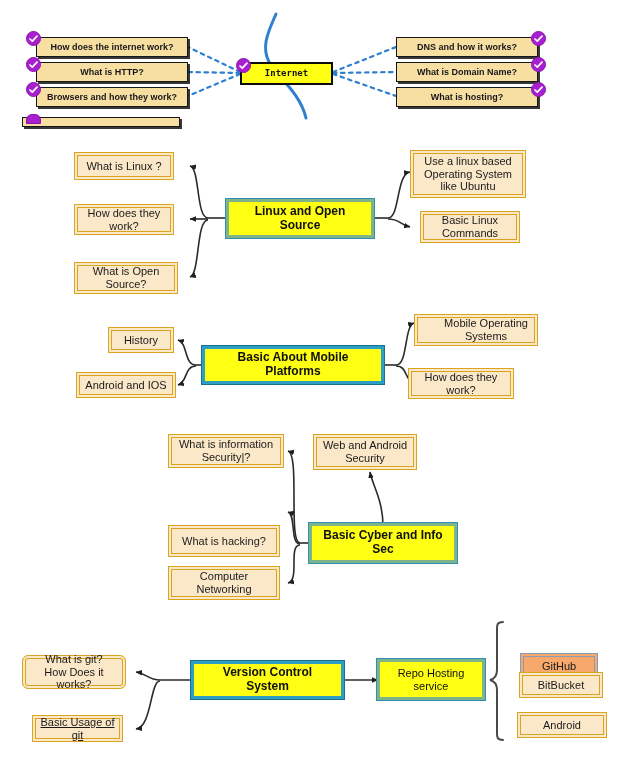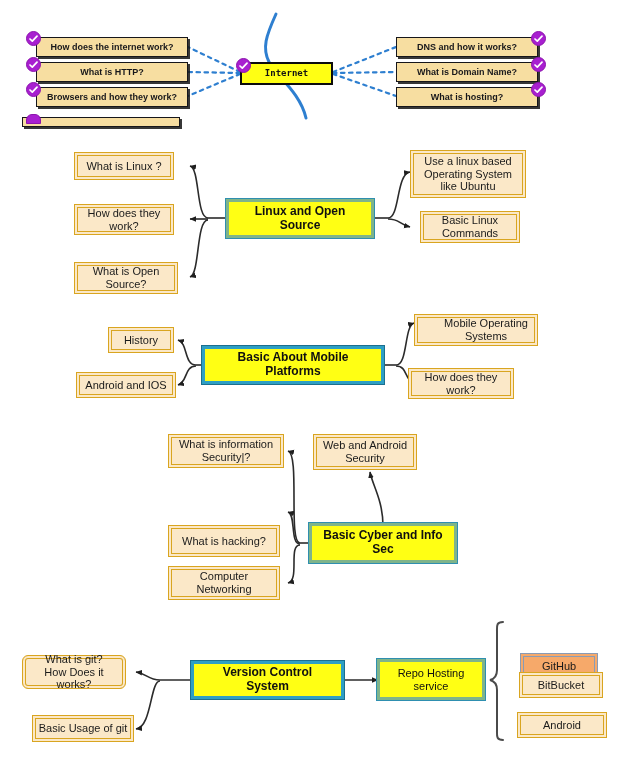--- a/index.html
+++ b/index.html
@@ -247,21 +247,21 @@
   </div>
 
   <div class="node hub teal" style="left:195px;top:665px;width:145px;height:30px;">
     <span>Version Control System</span>
   </div>
 
   <div class="node leaf" style="left:22px;top:655px;width:104px;height:34px;white-space:pre-line;border-radius:6px;">
     <span>What is git?
 How Does it works?</span>
   </div>
-  <div class="node leaf" style="left:32px;top:715px;width:102px;height:27px;">
+  <div class="node leaf" style="left:32px;top:715px;width:91px;height:27px;text-decoration:underline;">
     <span>Basic Usage of git</span>
   </div>
 
   <div class="node hub greenring" style="left:381px;top:663px;width:100px;height:33px;font-size:11px;font-weight:normal;">
     <span>Repo Hosting service</span>
   </div>
 
   <div class="node sel" style="left:520px;top:632px;width:78px;height:26px;margin-top:21px;">
     <span>GitHub</span>
   </div>

